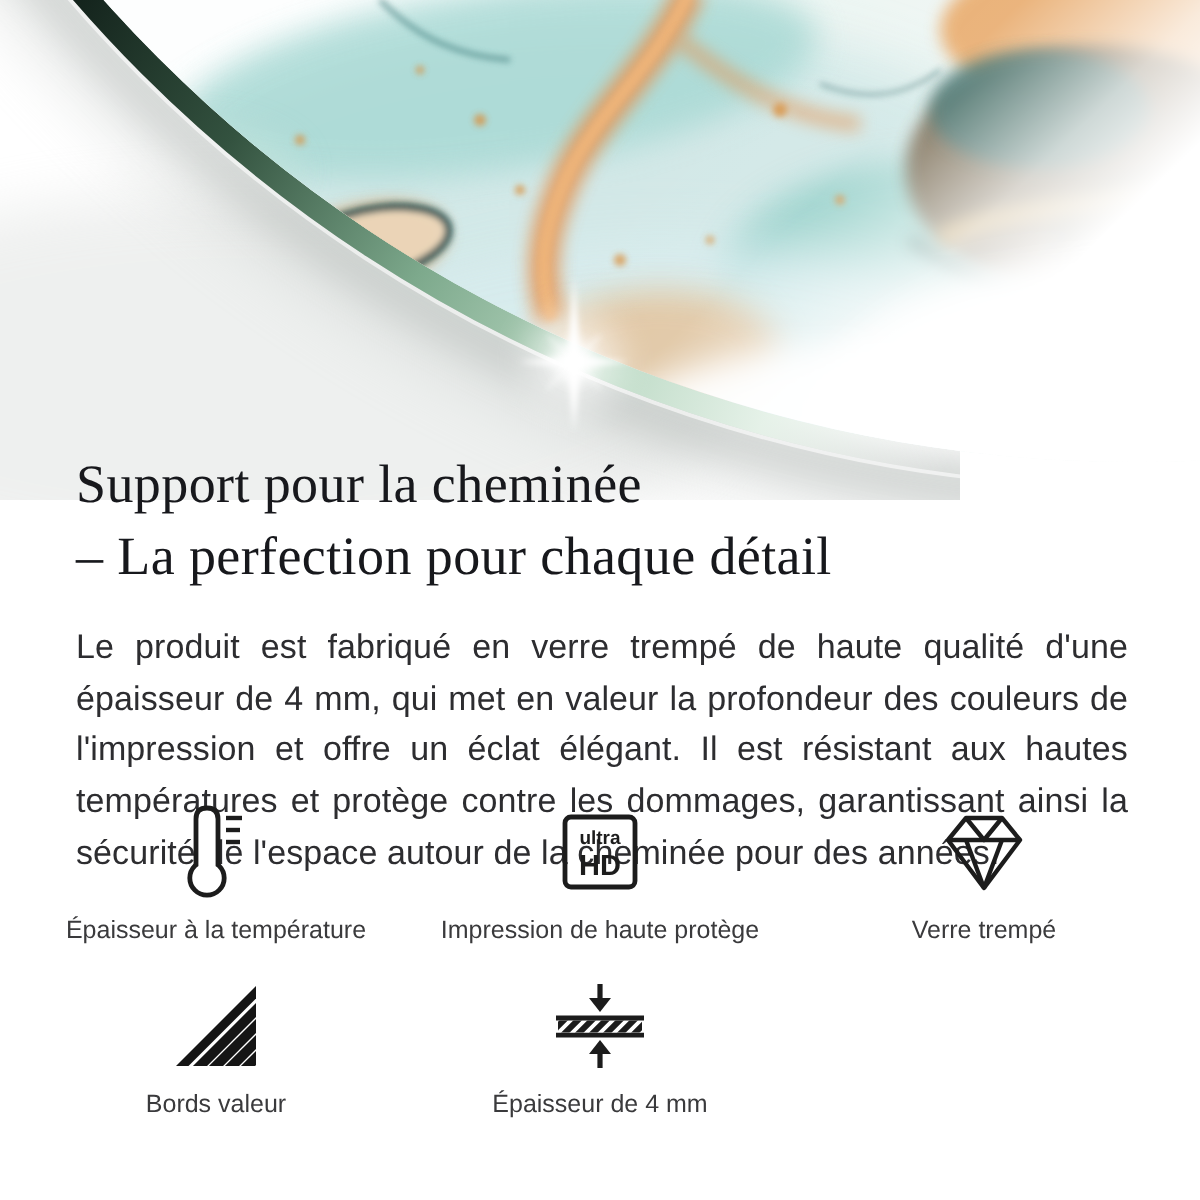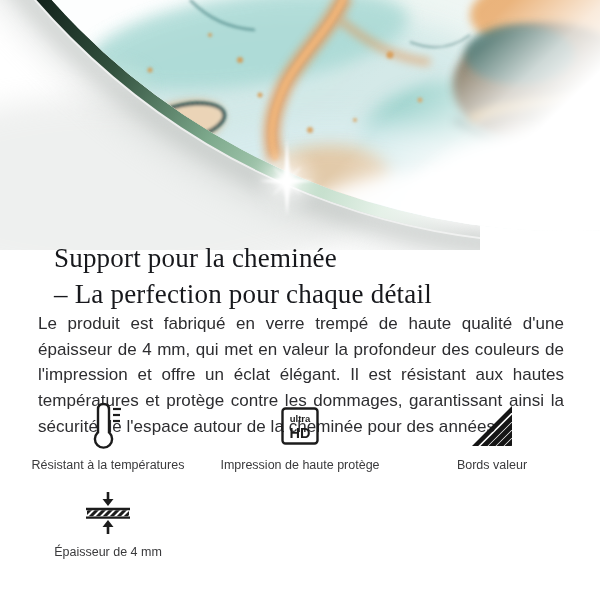--- a/index.html
+++ b/index.html
@@ -135,56 +135,70 @@
         <polygon points="287,138 290.5,181 287,216 283.5,181" fill="#ffffff" filter="url(#bS)"></polygon>
         <polygon points="259,181 287,178 315,181 287,184" fill="#ffffff" filter="url(#bS)"></polygon>
         <g stroke="#ffffff" stroke-width="1.4" opacity="0.7" filter="url(#bS)">
           <line x1="274" y1="168" x2="300" y2="194"></line>
           <line x1="300" y1="168" x2="274" y2="194"></line>
         </g>
       </g>
     </svg>
   </div>
 
-  <h1 class="title" style="margin:16px;font-weight:400;">
+  <h1 class="title" style="margin:0;font-weight:400;">
     <span>Support pour la cheminée</span><br>
     <span>– La perfection pour chaque détail</span>
   </h1>
 
   <p class="desc" style="margin:0;">Le produit est fabriqué en verre trempé de haute qualité d'une épaisseur de 4 mm, qui met en valeur la profondeur des couleurs de l'impression et offre un éclat élégant. Il est résistant aux hautes températures et protège contre les dommages, garantissant ainsi la sécurité de l'espace autour de la cheminée pour des années.</p>
 
   <div class="features">
 
     <div class="feature">
       <div class="icon-box">
         <svg width="36" height="48" viewBox="0 0 36 48">
           <circle class="ic" cx="13.5" cy="37" r="8.6"></circle>
           <path d="M8,31 V7.5 Q8,2 13.5,2 Q19,2 19,7.5 V31" fill="#ffffff" stroke="#1c1c1c" stroke-width="2.4"></path>
           <g stroke="#1c1c1c" stroke-width="2.2">
             <line x1="23" y1="7" x2="31" y2="7"></line>
             <line x1="23" y1="13" x2="30" y2="13"></line>
             <line x1="23" y1="19" x2="30" y2="19"></line>
           </g>
         </svg>
       </div>
-      <div class="feature-label">Résistant à la températures</div>
+      <div class="feature-label">Épaisseur à la température</div>
     </div>
 
     <div class="feature">
       <div class="icon-box">
         <svg width="38" height="38" viewBox="0 0 38 38">
           <rect class="ic" x="1.5" y="1.5" width="35" height="35" rx="3"></rect>
           <text x="19" y="15" text-anchor="middle" font-family="Liberation Sans, sans-serif" font-size="9.5" font-weight="700" fill="#1c1c1c">ultra</text>
           <text x="19" y="30.5" text-anchor="middle" font-family="Liberation Sans, sans-serif" font-size="14.5" font-weight="800" fill="#1c1c1c">HD</text>
         </svg>
       </div>
       <div class="feature-label">Impression de haute protège</div>
     </div>
 
 
+    <div class="feature">
+      <div class="icon-box">
+        <svg width="44" height="40" viewBox="0 0 44 40">
+          <g stroke="#1c1c1c" stroke-width="2.2" fill="none" stroke-linejoin="round">
+            <path d="M4,14 L13,3 L31,3 L40,14 L22,38 Z"></path>
+            <line x1="4" y1="14" x2="40" y2="14"></line>
+            <path d="M13,3 L22,14 L31,3"></path>
+            <path d="M13,14 L22,38"></path>
+            <path d="M31,14 L22,38"></path>
+          </g>
+        </svg>
+      </div>
+      <div class="feature-label">Verre trempé</div>
+    </div>
 
     <div class="feature">
       <div class="icon-box">
         <svg width="40" height="40" viewBox="0 0 40 40">
           <defs>
               <clipPath id="triClip">
                 <polygon points="0,40 40,0 40,40"></polygon>
               </clipPath>
             </defs>
           <g clip-path="url(#triClip)" stroke="#151515">

